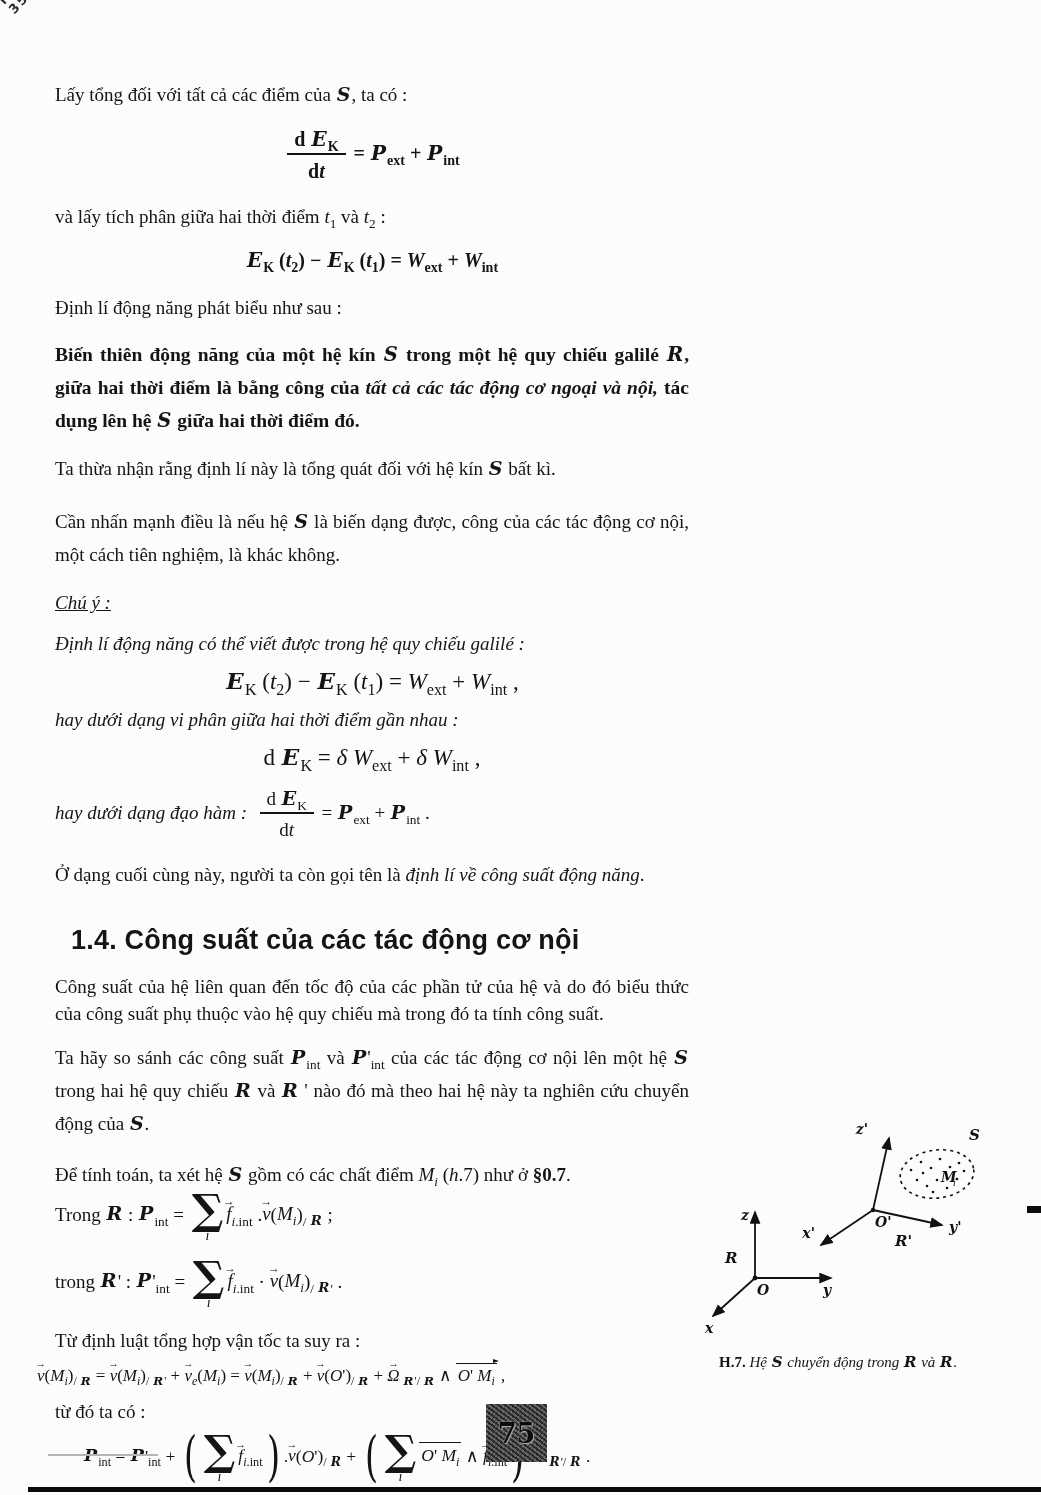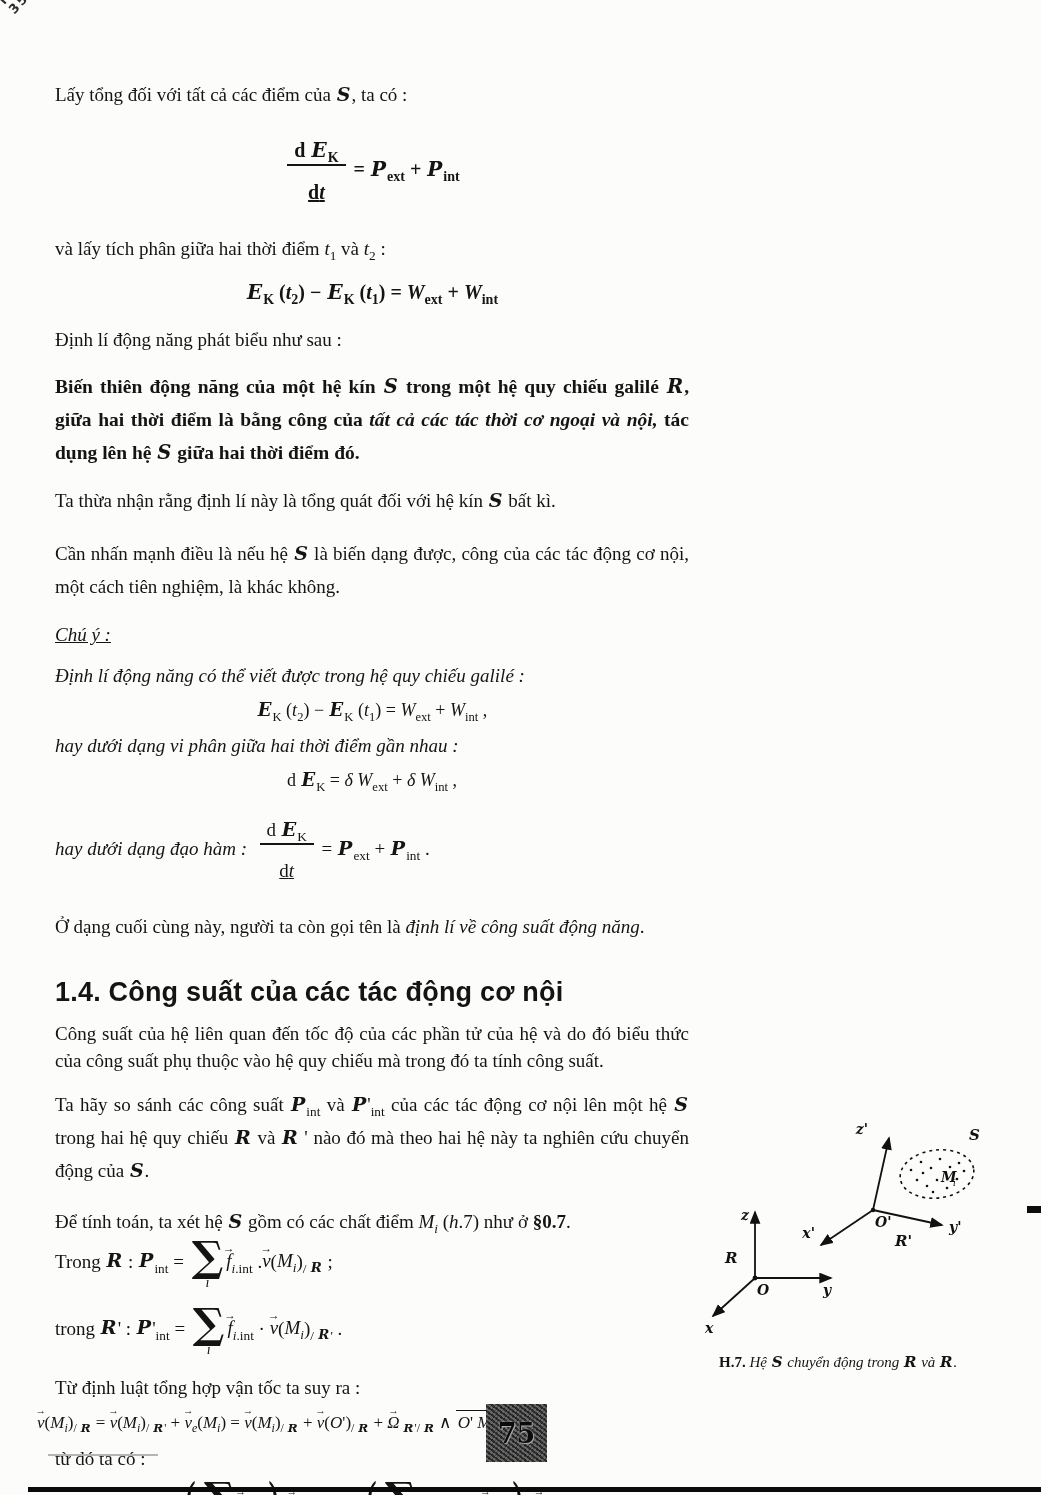--- a/index.html
+++ b/index.html
@@ -6,42 +6,42 @@
   .page{position:relative;width:1041px;height:1495px;background:#fcfcfa;overflow:hidden;
         font-family:"Liberation Serif","DejaVu Serif",serif;color:#141414;}
   .main{position:absolute;left:55px;top:78px;width:634px;}
   p{margin:0;font-size:19px;line-height:32px;}
   .just{text-align:justify;}
   .bold-para{font-weight:bold;line-height:33px;font-size:19.5px;}
   .ital{font-style:italic;}
   .note-label{font-style:italic;text-decoration:underline;}
   .eq{text-align:center;white-space:nowrap;}
   .eq-display{font-size:20px;font-weight:bold;}
-  .eq-note{font-size:18px;}
+  .eq-note{font-size:23px;}
   .eq-left{text-align:left;white-space:nowrap;}
   sub{font-size:0.70em;line-height:0;}
   .scr{font-family:"DejaVu Serif",serif;font-style:italic;font-weight:bold;padding:0 1px;}
   .frac{display:inline-flex;flex-direction:column;align-items:center;vertical-align:middle;
-        text-align:center;line-height:1.25;margin:15px 3px;}
+        text-align:center;line-height:1.25;margin:4px 3px;}
   .frac .top{padding:0 7px 1px;border-bottom:2px solid #141414;}
-  .frac .bot{padding-top:14px;text-decoration:underline;}
+  .frac .bot{padding-top:4px;}
   .sum{display:inline-flex;flex-direction:column;align-items:center;vertical-align:middle;margin:0 3px;}
   .sum .sigma{font-size:42px;line-height:38px;font-weight:bold;font-family:"DejaVu Serif",serif;}
   .sum .lim{font-size:14px;font-style:italic;line-height:13px;}
   .vec{position:relative;display:inline-block;}
   .vec::before{content:"→";position:absolute;top:-0.68em;left:50%;transform:translateX(-50%);
                font-size:0.62em;font-style:normal;font-weight:bold;}
   .oarr,.obar{position:relative;display:inline-block;padding:3px 2px 0;}
   .oarr::before,.obar::before{content:"";position:absolute;top:0;left:0;right:0;border-top:1.6px solid #141414;}
   .oarr::after{content:"";position:absolute;top:-3.2px;right:-2px;width:0;height:0;
                border-left:6px solid #141414;border-top:2.8px solid transparent;border-bottom:2.8px solid transparent;}
   .bigp{font-size:54px;font-weight:400;vertical-align:middle;line-height:0;
         display:inline-block;transform:scaleX(0.62);font-family:"DejaVu Serif",serif;}
   .heading{font-family:"Liberation Sans","DejaVu Sans",sans-serif;font-weight:bold;
-           font-size:27px;line-height:34px;letter-spacing:0.2px;margin:0;}
+           font-size:27px;line-height:34px;letter-spacing:0.2px;margin:16px;}
   .eq-vel{font-size:17px;margin-left:-18px;width:672px;}
   .eq-final{font-size:17.5px;margin-left:28px;}
   .figure{position:absolute;left:693px;top:1118px;width:314px;height:240px;}
   .fig-caption{position:absolute;left:695px;top:1352px;width:335px;font-size:15px;line-height:20px;margin-left:24px;}
   .stamp{position:absolute;left:-4px;top:-2px;transform:rotate(-48deg);transform-origin:0 0;
          font-family:"DejaVu Sans",sans-serif;font-weight:bold;font-size:13px;color:#2e2e2e;
          letter-spacing:2px;line-height:14px;}
   .pageno-box{position:absolute;left:486px;top:1404px;width:61px;height:58px;background:#4d4d4d;
       background-image:repeating-linear-gradient(37deg,rgba(0,0,0,.45) 0 2px,rgba(140,140,140,.35) 2px 4px),
                        repeating-linear-gradient(-53deg,rgba(20,20,20,.4) 0 1px,rgba(120,120,120,.25) 1px 3px);
@@ -72,21 +72,21 @@
           <span class="top">d <span class="scr">E</span><sub>K</sub></span>
           <span class="bot">d<i>t</i></span>
         </span> = <span class="scr">P</span><sub>ext</sub> + <span class="scr">P</span><sub>int</sub></div>
 
     <p style="margin-top:13px;">và lấy tích phân giữa hai thời điểm <i>t</i><sub>1</sub> và <i>t</i><sub>2</sub> :</p>
 
     <div class="eq eq-display" style="margin-top:15px;"><span class="scr">E</span><sub>K</sub> (<i>t</i><sub>2</sub>) − <span class="scr">E</span><sub>K</sub> (<i>t</i><sub>1</sub>) = <i>W</i><sub>ext</sub> + <i>W</i><sub>int</sub></div>
 
     <p style="margin-top:20px;">Định lí động năng phát biểu như sau :</p>
 
-    <p class="bold-para just" style="margin-top:14px;">Biến thiên động năng của một hệ kín <span class="scr">S</span> trong một hệ quy chiếu galilé <span class="scr">R</span>, giữa hai thời điểm là bằng công của <i>tất cả các tác thời cơ ngoại và nội,</i> tác dụng lên hệ <span class="scr">S</span> giữa hai thời điểm đó.</p>
+    <p class="bold-para just" style="margin-top:14px;">Biến thiên động năng của một hệ kín <span class="scr">S</span> trong một hệ quy chiếu galilé <span class="scr">R</span>, giữa hai thời điểm là bằng công của <i>tất cả các tác động cơ ngoại và nội,</i> tác dụng lên hệ <span class="scr">S</span> giữa hai thời điểm đó.</p>
 
     <p style="margin-top:15px;">Ta thừa nhận rằng định lí này là tổng quát đối với hệ kín <span class="scr">S</span> bất kì.</p>
 
     <p class="just" style="margin-top:20px;line-height:33px;">Cần nhấn mạnh điều là nếu hệ <span class="scr">S</span> là biến dạng được, công của các tác động cơ nội, một cách tiên nghiệm, là khác không.</p>
 
     <p class="note-label" style="margin-top:16px;">Chú ý :</p>
 
     <p class="ital" style="margin-top:9px;">Định lí động năng có thể viết được trong hệ quy chiếu galilé :</p>
 
     <div class="eq eq-note" style="margin-top:7px;"><span class="scr">E</span><sub>K</sub> (<i>t</i><sub>2</sub>) − <span class="scr">E</span><sub>K</sub> (<i>t</i><sub>1</sub>) = <i>W</i><sub>ext</sub> + <i>W</i><sub>int</sub> ,</div>

